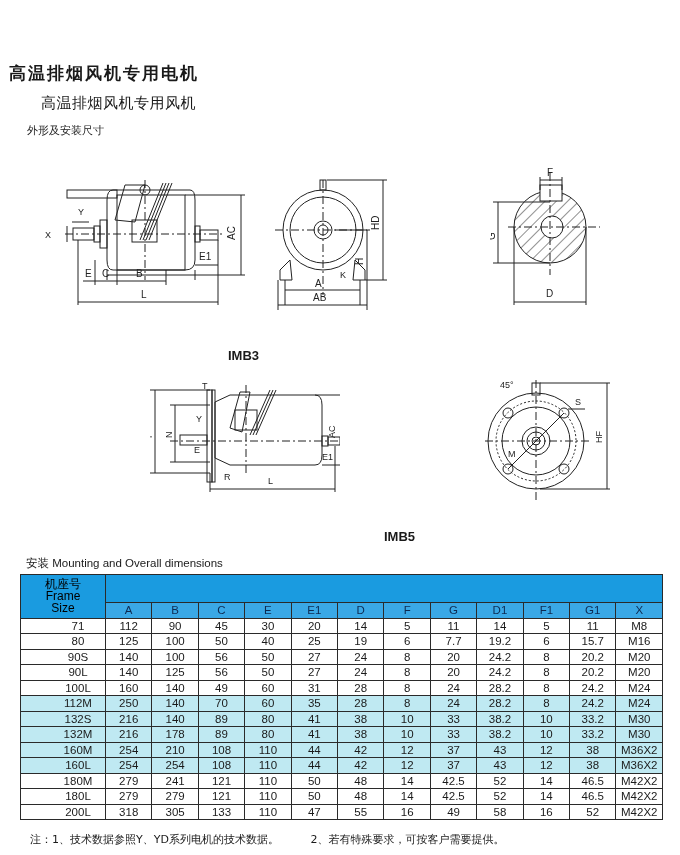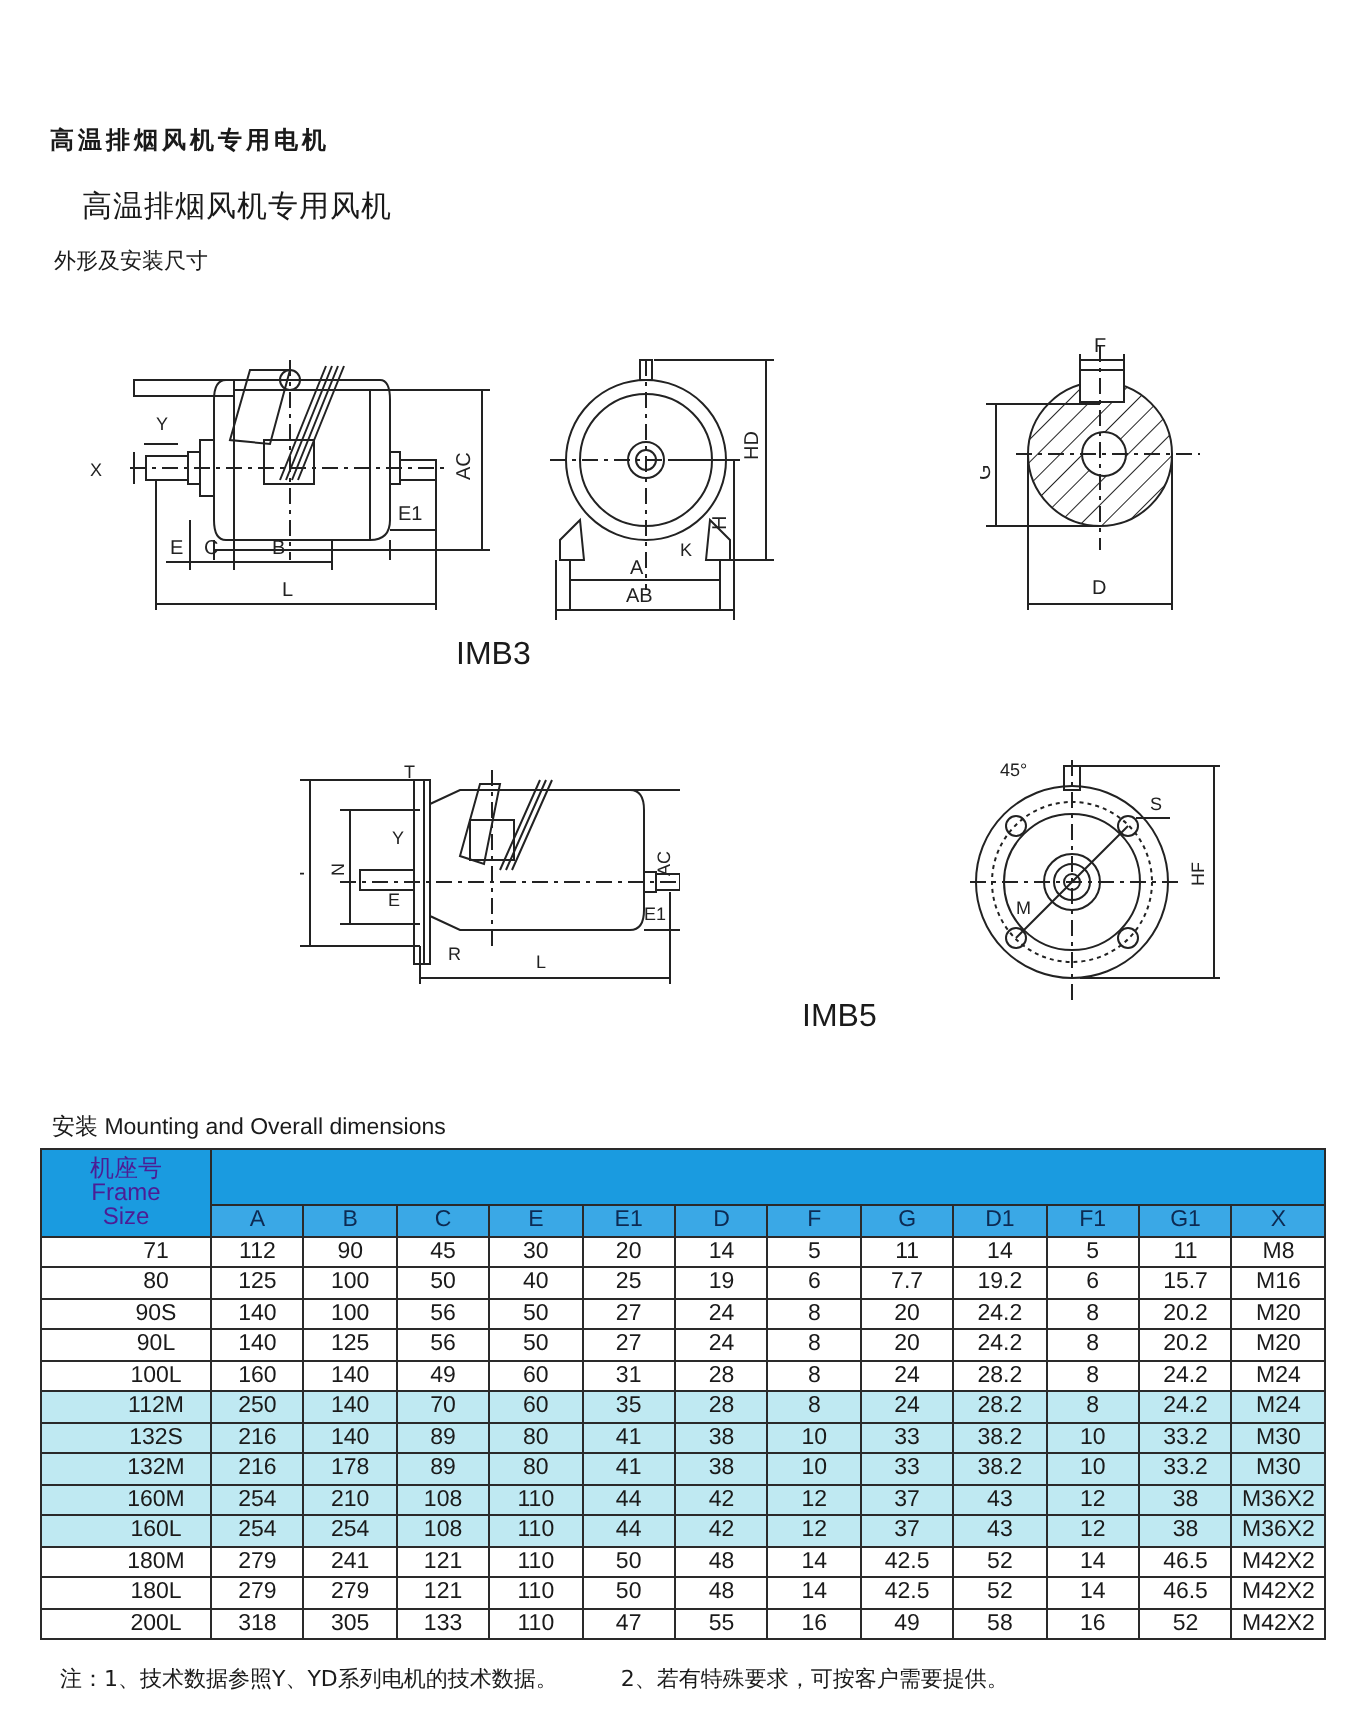--- a/index.html
+++ b/index.html
@@ -1,31 +1,31 @@
 <!DOCTYPE html>
 <html><head>
 <meta charset="utf-8">
 <style>
   html, body { margin:0; padding:0; }
   body {
     width:680px; height:855px; background:#ffffff; position:relative; overflow:hidden;
     font-family:"DejaVu Sans", sans-serif; color:#1a1a1a;
   }
   .abs { position:absolute; }
-  .title-main { left:25px; top:62px; font-size:12px; font-weight:bold; letter-spacing:2px; }
+  .title-main { left:9px; top:62px; font-size:17px; font-weight:bold; letter-spacing:2px; }
   .title-sub { left:25px; top:94px; font-size:15px; letter-spacing:0.5px;margin-left:16px; }
   .title-sec { left:27px; top:123px; font-size:11px; }
   .drawing { position:absolute; }
   .drawing svg { display:block; }
-  .lbl-img { font-size:16px; font-weight:normal; font-family:"Liberation Sans", sans-serif; }
+  .lbl-img { font-size:13px; font-weight:bold; font-family:"Liberation Sans", sans-serif;margin-top:29px; }
   .caption { left:26px; top:556px; font-size:11.5px; font-family:"Liberation Sans", sans-serif;text-align:center; }
   .tbl-wrap { left:20px; top:574px; width:643px; }
   table.dims { border-collapse:collapse; width:643px; font-family:"Liberation Sans", sans-serif; font-size:11.5px; table-layout:fixed; }
   table.dims td, table.dims th { border:1px solid #2a2a2a; text-align:center; padding:0; height:14.5px; line-height:14.5px; font-weight:normal; }
-  .hdr-frame { background:#1a9be0; color:#4c1d95; font-size:12px; line-height:11px !important; vertical-align:middle; }
+  .hdr-frame { background:#1a9be0; color:#000000; font-size:12px; line-height:11px !important; vertical-align:middle; }
   .hdr-frame div { line-height:12px; }
   .hdr-top { background:#1a9be0; height:27px !important; border-bottom:none !important; }
   .hdr-col { background:#3aa8e6; color:#0d2a52; height:14px; font-size:11.5px; }
   tr.hl td { background:#bfe9f2; }
   tr.nr td { background:#ffffff; }
   .col-frame { text-align:left; padding-left:30px !important;margin-top:48px; }
   .note { left:30px; top:832px; font-size:11px; }
   .note span { margin-right:28px; }
 </style>
 </head>
@@ -204,21 +204,21 @@
   <text x="95" y="30" stroke="none" fill="#222">S</text>
   <line x1="88" y1="34" x2="105" y2="34"></line>
   <text x="20" y="13" stroke="none" fill="#222">45°</text>
   <line x1="60" y1="8" x2="130" y2="8"></line>
   <line x1="60" y1="114" x2="130" y2="114"></line>
   <line x1="127" y1="8" x2="127" y2="114"></line>
   <text x="122" y="68" transform="rotate(-90 122 68)" stroke="none" fill="#222">HF</text>
 </svg>
 </div>
 
-<div class="abs lbl-img" style="left:401px; top:500px;">IMB5</div>
+<div class="abs lbl-img" style="left:384px; top:500px;">IMB5</div>
 
 <div class="abs caption">安装 Mounting and Overall dimensions</div>
 
 <div class="abs tbl-wrap">
 <table class="dims">
   <colgroup>
     <col style="width:85px">
     <col>
         <col>
         <col>

